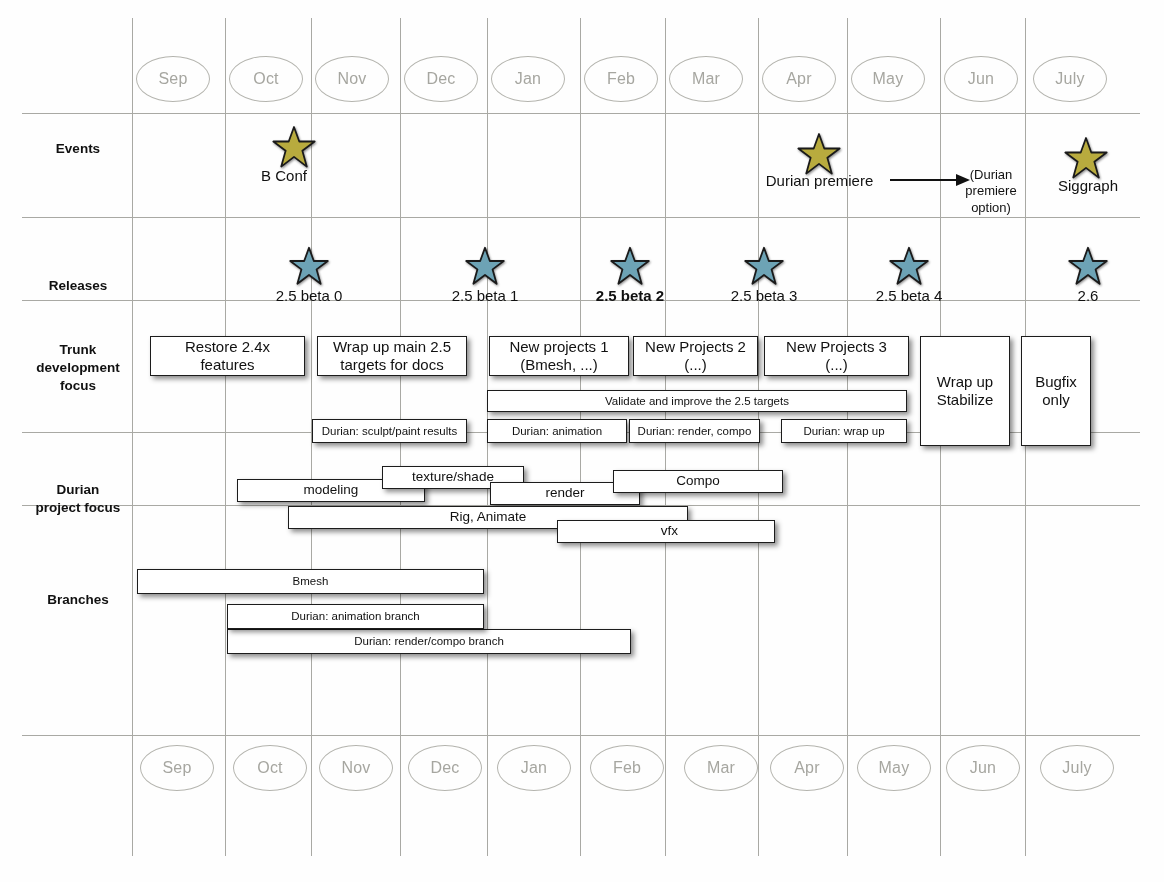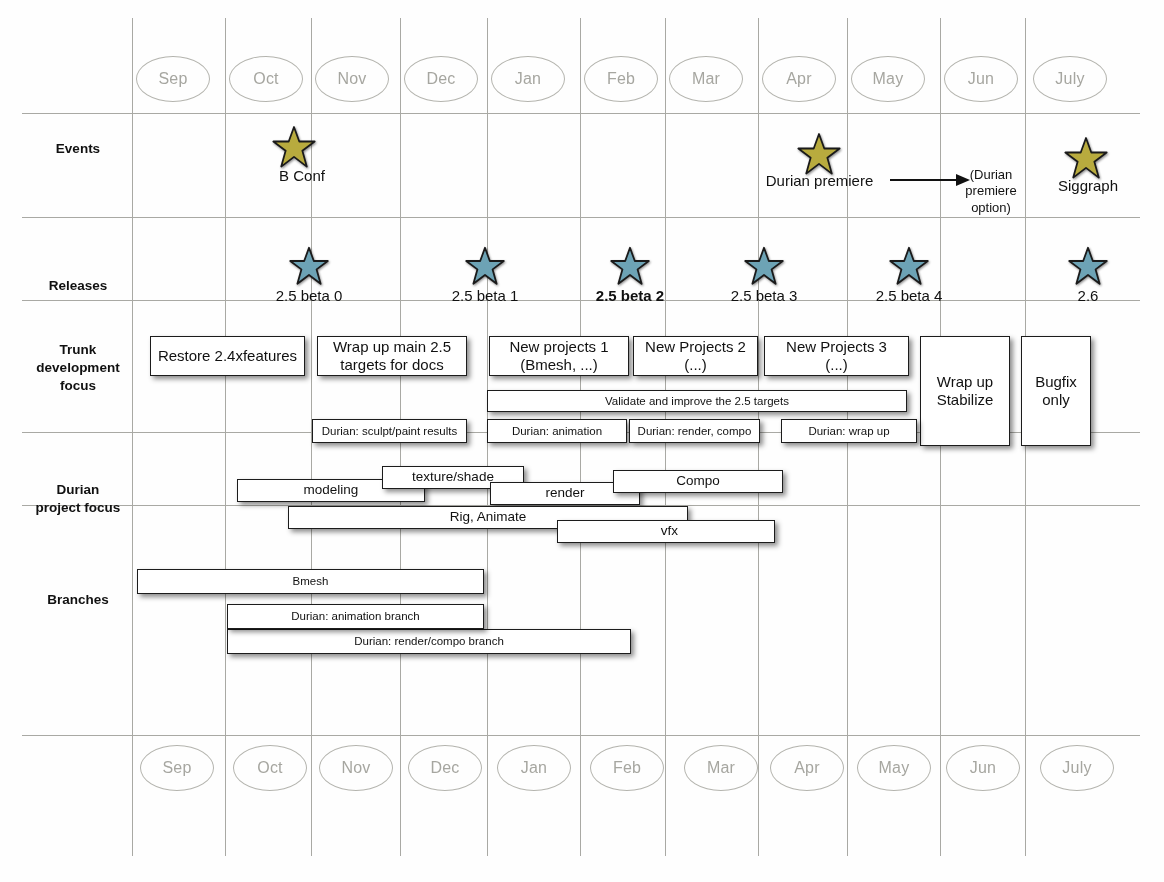--- a/index.html
+++ b/index.html
@@ -130,21 +130,21 @@
     <div>Durian</div>
     <div>project focus</div>
   </div>
   <div class="rowlabel" style="top:591px;">Branches</div>
 
   <div class="star" style="left:272px;top:126px;">
     <svg viewBox="0 0 100 95">
       <polygon points="50,2 62,35 97,35 69,56 79,92 50,70 21,92 31,56 3,35 38,35" fill="#b8ab3e" stroke="#1a1a1a" stroke-width="4" stroke-linejoin="round" style="filter:drop-shadow(2px 3px 3px rgba(0,0,0,.45))"></polygon>
     </svg>
   </div>
-  <div class="starlabel" style="left:242px;top:167px;width:120px;">B Conf</div>
+  <div class="starlabel" style="left:224px;top:167px;width:120px;">B Conf</div>
 
   <div class="star" style="left:797px;top:133px;">
     <svg viewBox="0 0 100 95">
       <polygon points="50,2 62,35 97,35 69,56 79,92 50,70 21,92 31,56 3,35 38,35" fill="#b8ab3e" stroke="#1a1a1a" stroke-width="4" stroke-linejoin="round" style="filter:drop-shadow(2px 3px 3px rgba(0,0,0,.45))"></polygon>
     </svg>
   </div>
   <div class="starlabel" style="left:752px;top:172px;width:135px;">Durian premiere</div>
 
   <div class="arrow" style="left:890px;top:173px;">
     <svg width="80" height="14" viewBox="0 0 80 14">
@@ -201,21 +201,21 @@
   </div>
   <div class="starlabel" style="left:849px;top:287px;width:120px;">2.5 beta 4</div>
 
   <div class="star" style="left:1068px;top:247px;width:40px;height:38px;">
     <svg viewBox="0 0 100 95">
       <polygon points="50,2 62,35 97,35 69,56 79,92 50,70 21,92 31,56 3,35 38,35" fill="#6da3b5" stroke="#1a1a1a" stroke-width="4.5" stroke-linejoin="round" style="filter:drop-shadow(2px 3px 3px rgba(0,0,0,.45))"></polygon>
     </svg>
   </div>
   <div class="starlabel" style="left:1028px;top:287px;width:120px;">2.6</div>
 
-  <div class="box big" style="left:150px;top:336px;width:155px;height:40px;flex-direction:row;">
+  <div class="box big" style="left:150px;top:336px;width:155px;height:40px;flex-direction:column;">
     <div>Restore 2.4x</div>
     <div>features</div>
   </div>
   <div class="box big" style="left:317px;top:336px;width:150px;height:40px;flex-direction:column;">
     <div>Wrap up main 2.5</div>
     <div>targets for docs</div>
   </div>
   <div class="box big" style="left:489px;top:336px;width:140px;height:40px;flex-direction:column;">
     <div>New projects 1</div>
     <div>(Bmesh, ...)</div>
@@ -235,21 +235,21 @@
   <div class="box big tall" style="left:920px;top:336px;width:90px;height:110px;flex-direction:column;">
     <div>Wrap up</div>
     <div>Stabilize</div>
   </div>
 
   <div class="box sm" style="left:487px;top:390px;width:420px;height:22px;">Validate and improve the 2.5 targets</div>
 
   <div class="box sm" style="left:312px;top:419px;width:155px;height:24px;">Durian: sculpt/paint results</div>
   <div class="box sm" style="left:487px;top:419px;width:140px;height:24px;">Durian: animation</div>
   <div class="box sm" style="left:629px;top:419px;width:131px;height:24px;">Durian: render, compo</div>
-  <div class="box sm" style="left:781px;top:419px;width:136px;height:24px;">Durian: wrap up</div>
+  <div class="box sm" style="left:781px;top:419px;width:126px;height:24px;">Durian: wrap up</div>
 
   <div class="box mid" style="left:237px;top:479px;width:188px;height:23px;">modeling</div>
   <div class="box mid" style="left:382px;top:466px;width:142px;height:23px;">texture/shade</div>
   <div class="box mid" style="left:490px;top:482px;width:150px;height:23px;">render</div>
   <div class="box mid" style="left:613px;top:470px;width:170px;height:23px;">Compo</div>
   <div class="box mid" style="left:288px;top:506px;width:400px;height:23px;">Rig, Animate</div>
   <div class="box mid" style="left:557px;top:520px;width:218px;height:23px;padding-left:7px;">vfx</div>
 
   <div class="box sm" style="left:137px;top:569px;width:347px;height:25px;">Bmesh</div>
   <div class="box sm" style="left:227px;top:629px;width:404px;height:25px;">Durian: render/compo branch</div>

